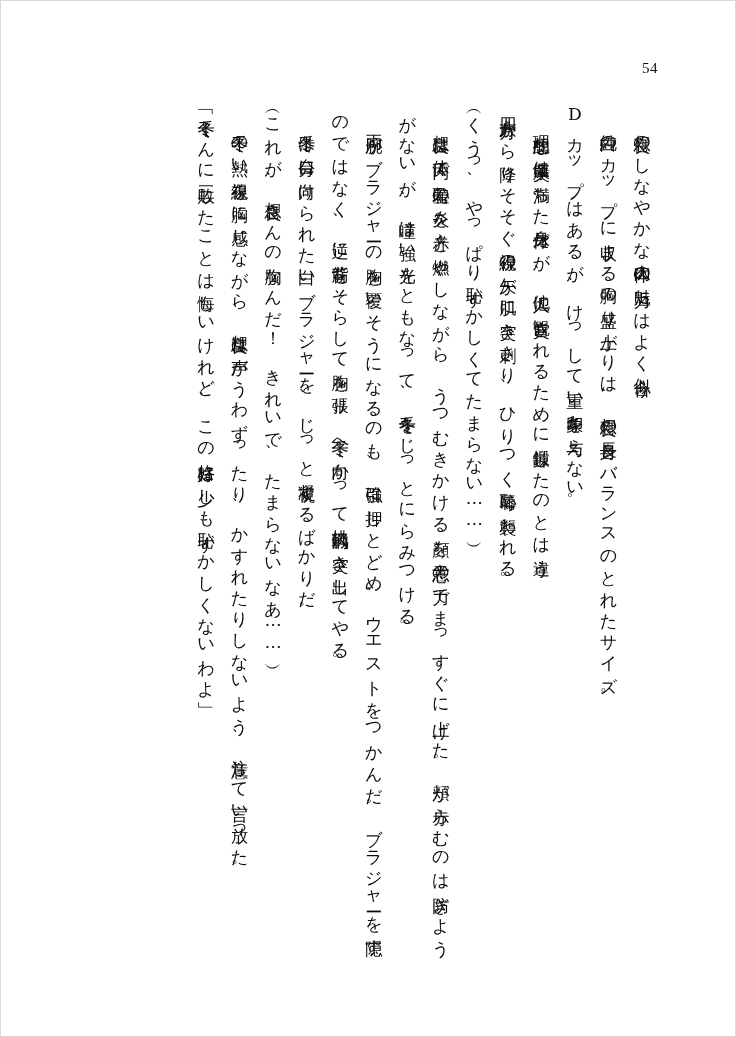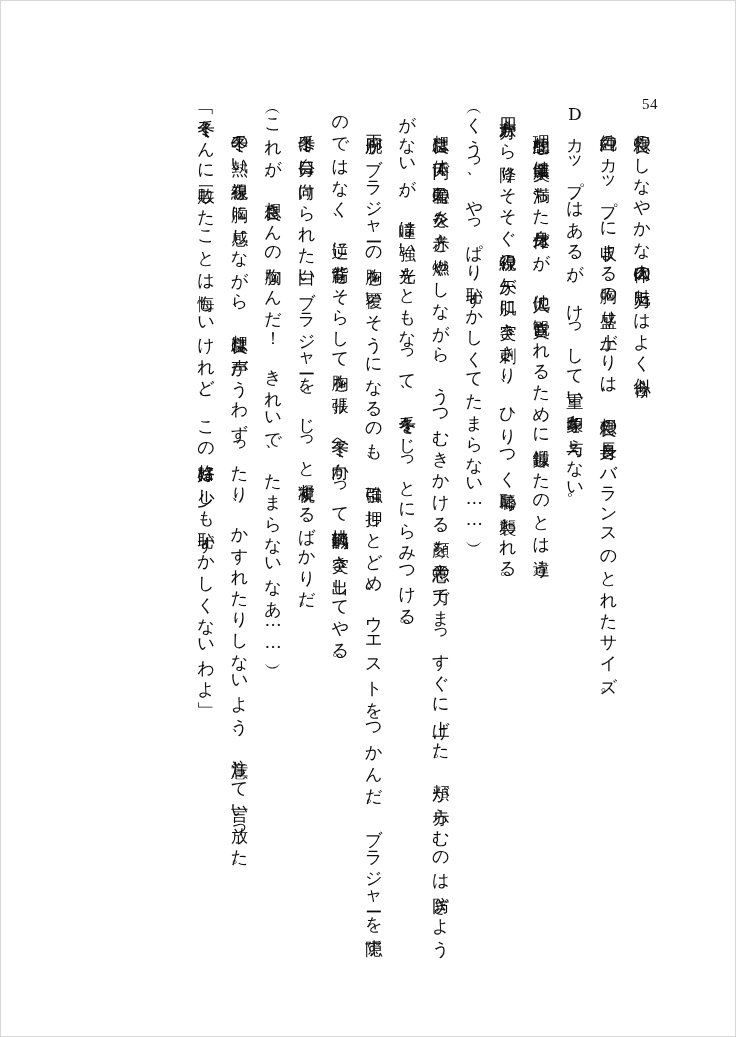--- a/index.html
+++ b/index.html
@@ -31,21 +31,20 @@
   #page .edge-right  { right: 0; top: 0; width: 1px; height: 1037px; }
 
   .page-number {
     position: absolute;
     top: 60px;
     right: 78px;
     font-size: 15px;
     color: #111111;
     letter-spacing: 0.5px;
     font-family: "Liberation Serif", "DejaVu Serif", serif;
-    margin-top: 36px;
   }
 
   
   .vtext {
     position: absolute;
     top: 104px;
     right: 78px;
     left: 92px;
     height: 845px;
     writing-mode: vertical-rl;

